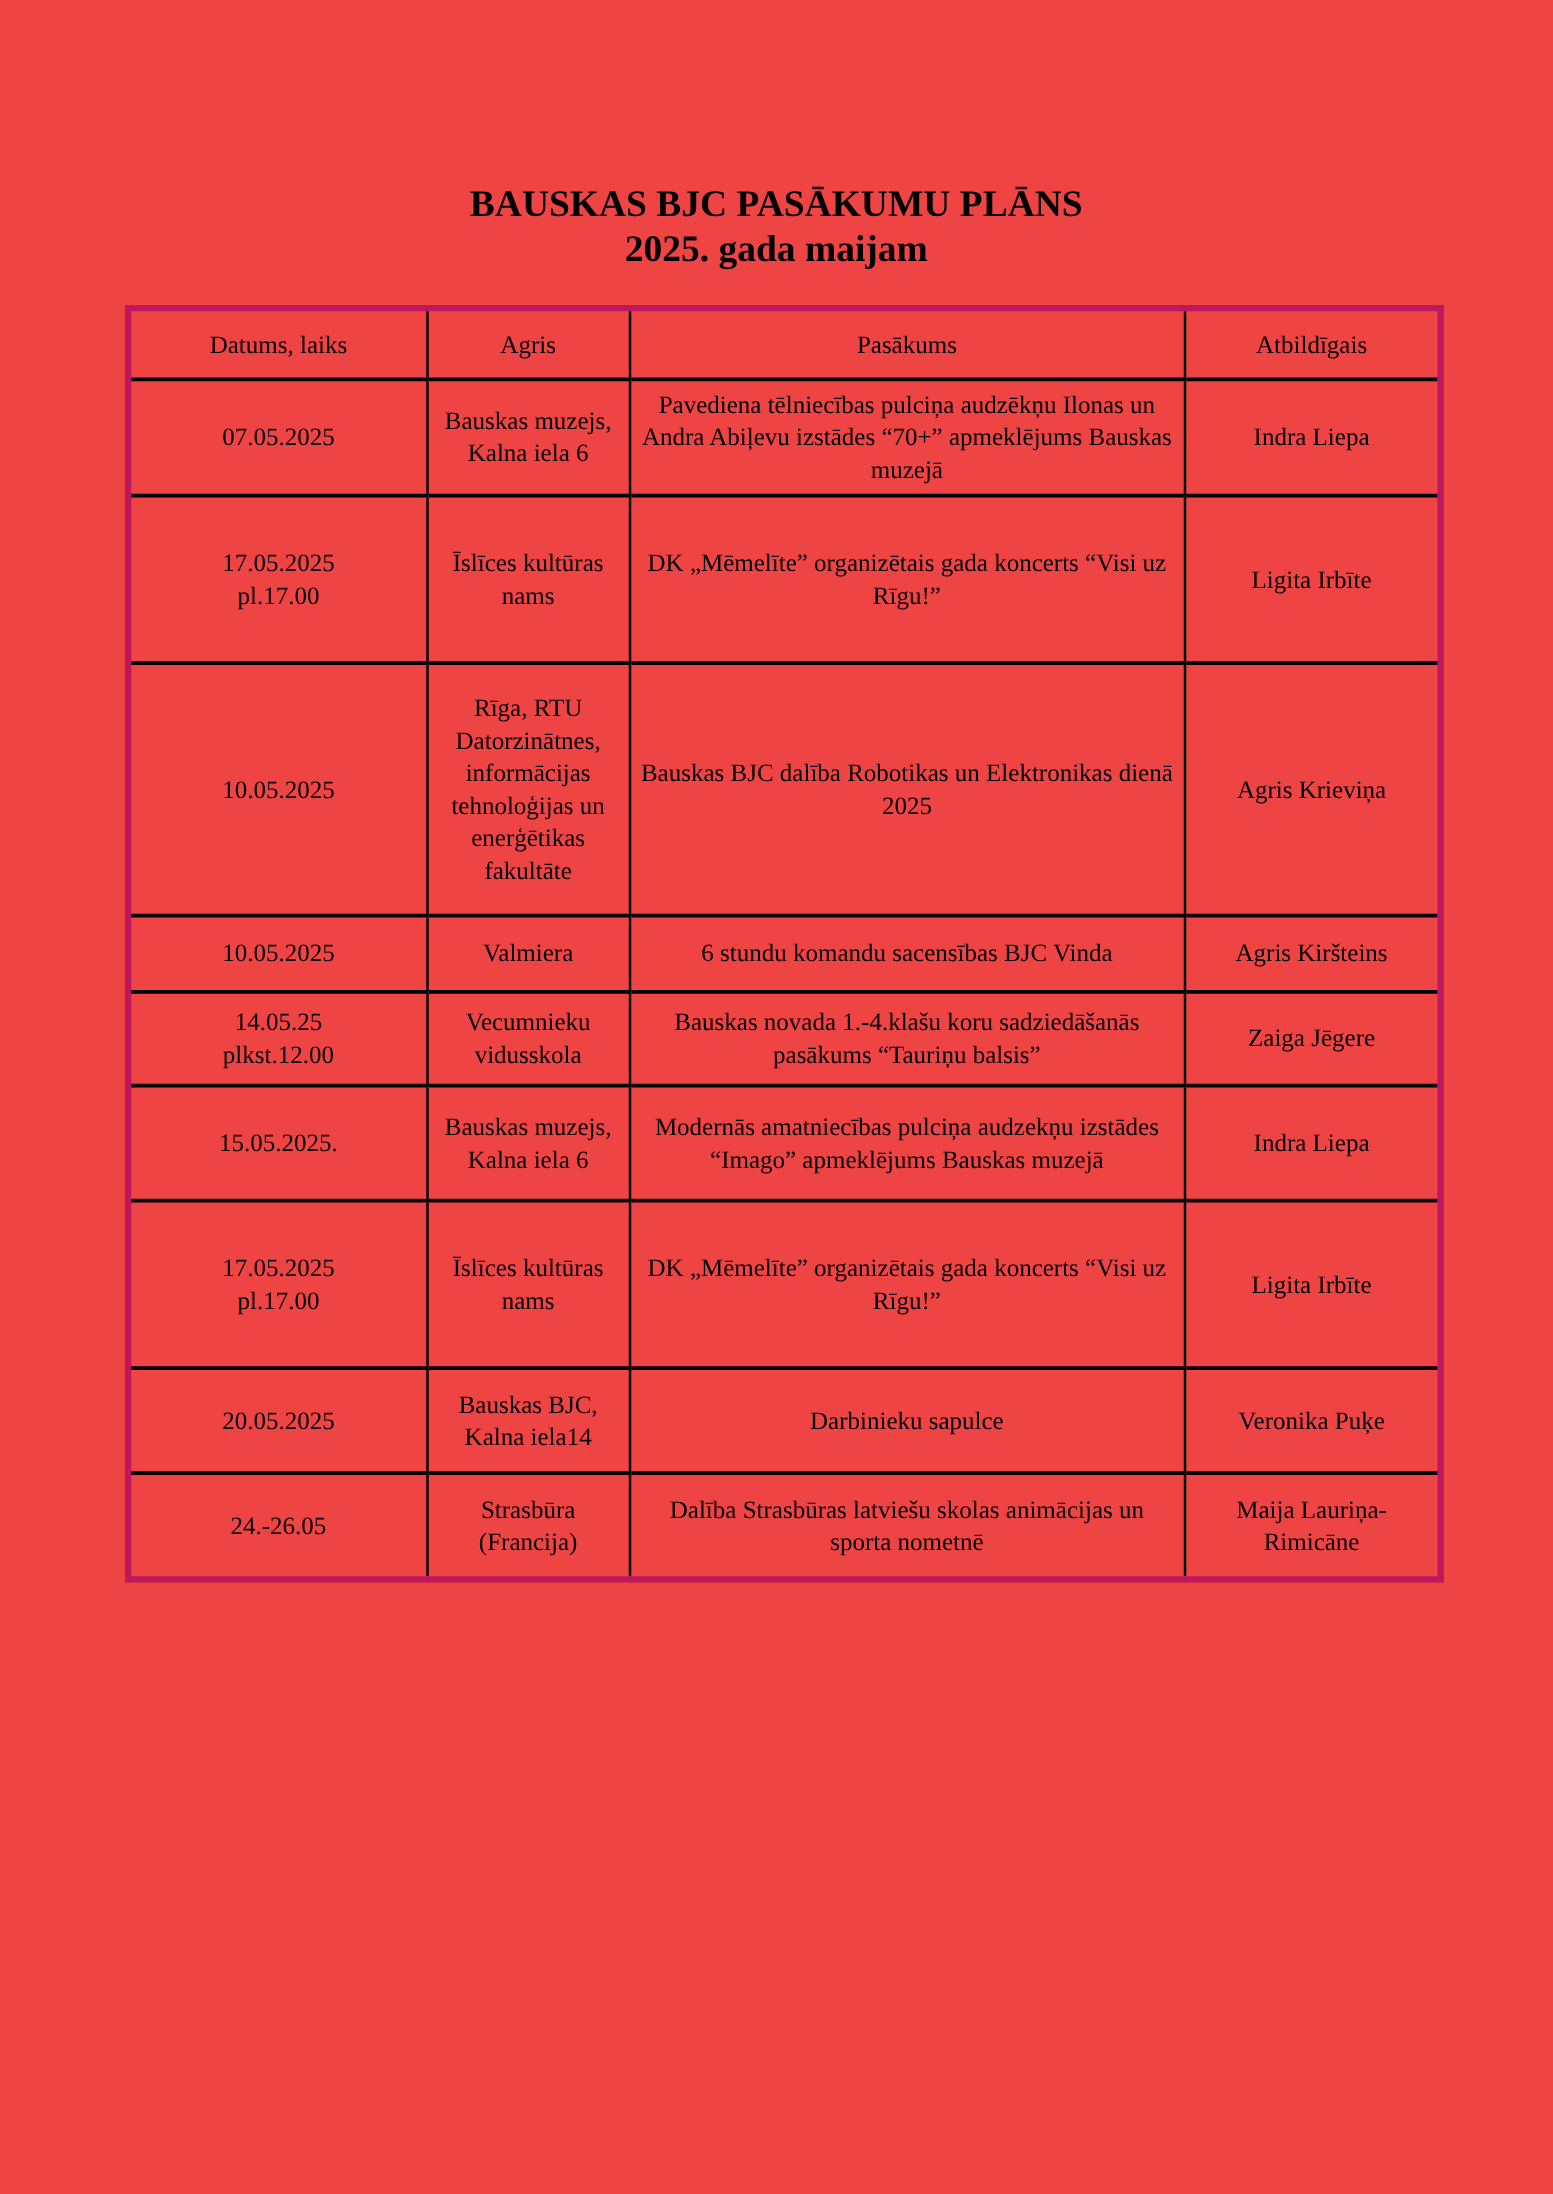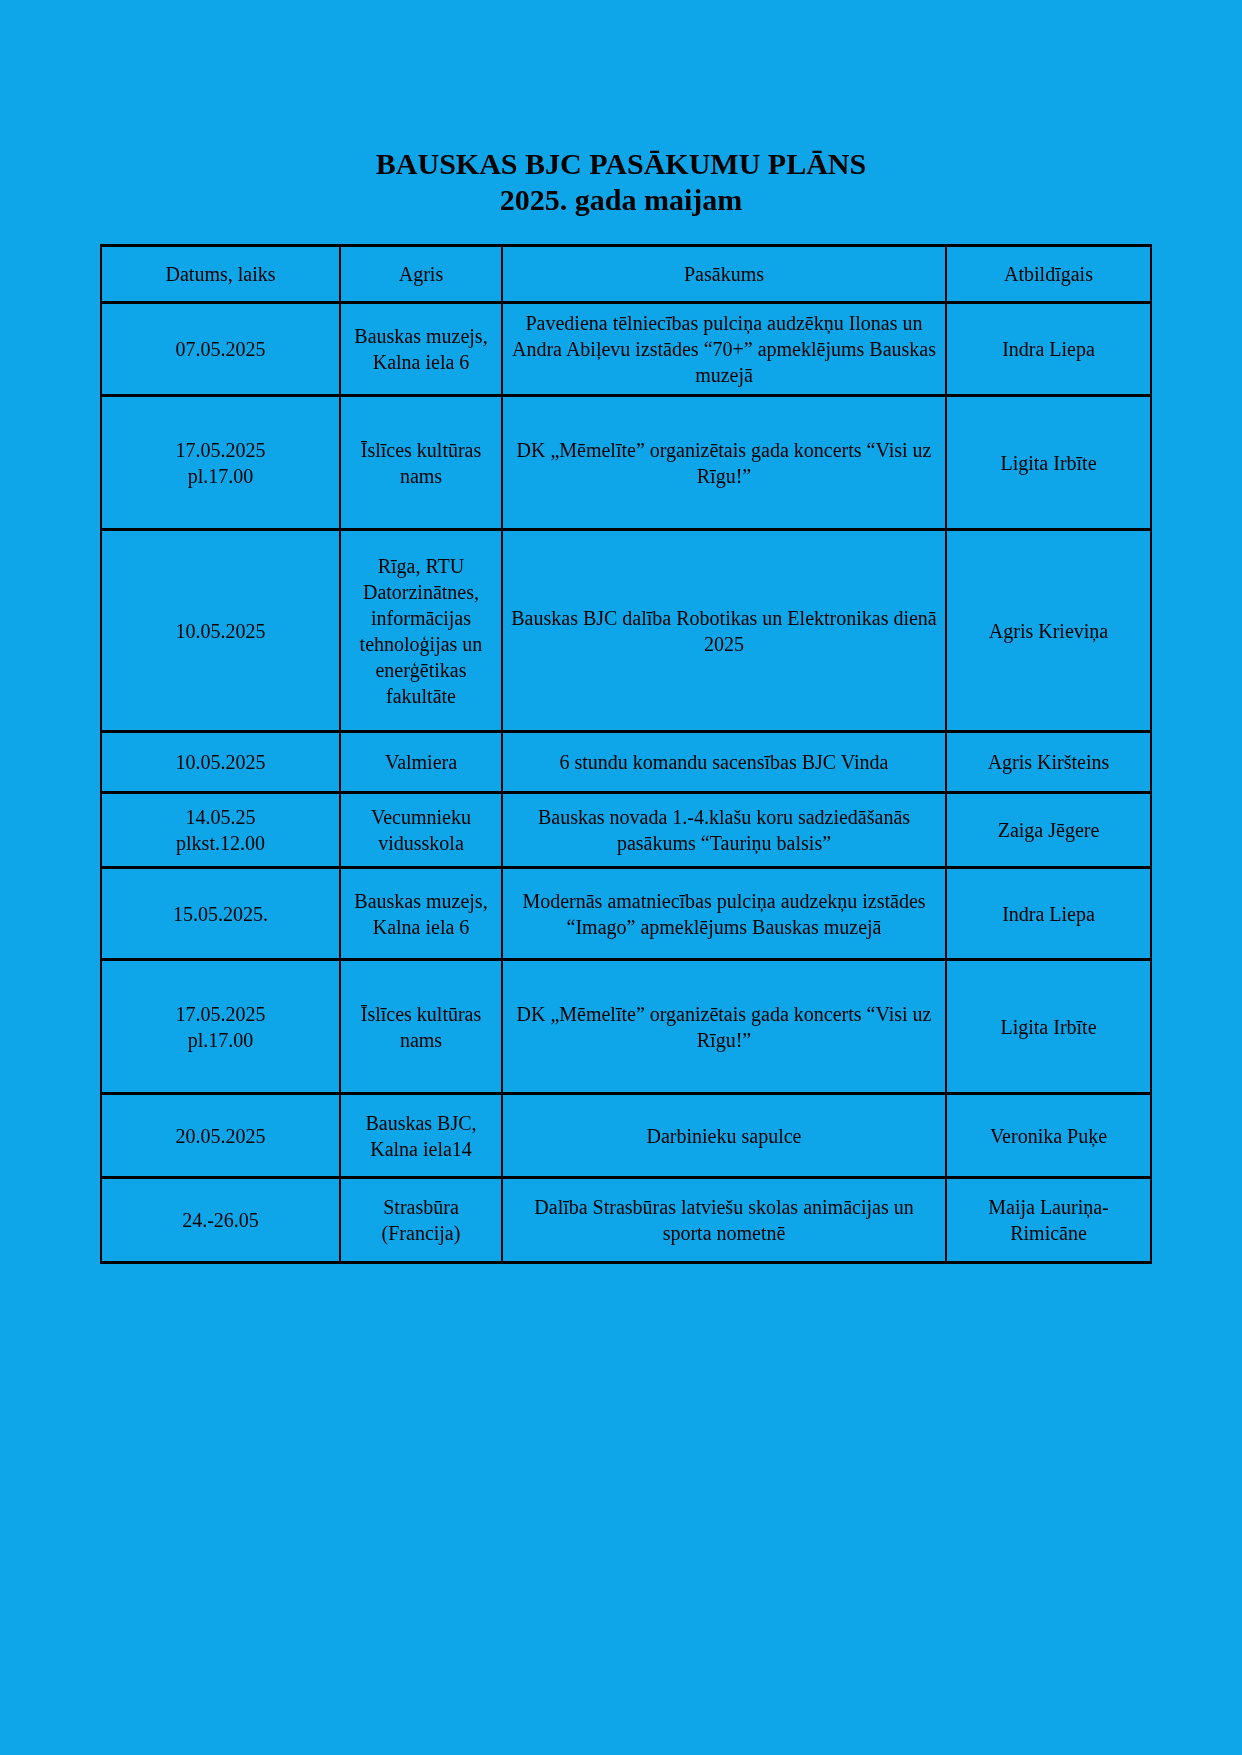--- a/index.html
+++ b/index.html
@@ -1,39 +1,39 @@
 <!DOCTYPE html>
 <html><head>
 <meta charset="utf-8">
 <style>
   html, body { margin: 0; padding: 0; background: #ffffff; }
   .page {
     position: relative;
     width: 1242px;
     height: 1755px;
-    background: #0ea5e9;
+    background: #ef4444;
     color: #000000;
     font-family: "Liberation Serif", "DejaVu Serif", serif;
     box-sizing: border-box;
     padding-top: 146px;
     overflow: hidden;
   }
   .title-line {
     width: 100%;
     text-align: center;
     font-weight: bold;
     font-size: 30px;
     line-height: 36px;
   }
   table.events {
     border-collapse: collapse;
     table-layout: fixed;
     width: 1050px;
     margin: 26px 0 0 100px;
-    border: 2px solid #be185d;
+    border: 5px solid #be185d;
   }
   table.events th, table.events td {
     border: 2px solid #000;
     border-top-width: 3px;
     border-bottom-width: 3px;
     text-align: center;
     vertical-align: middle;
     padding: 4px 8px;
     font-size: 20px;
     line-height: 26px;

